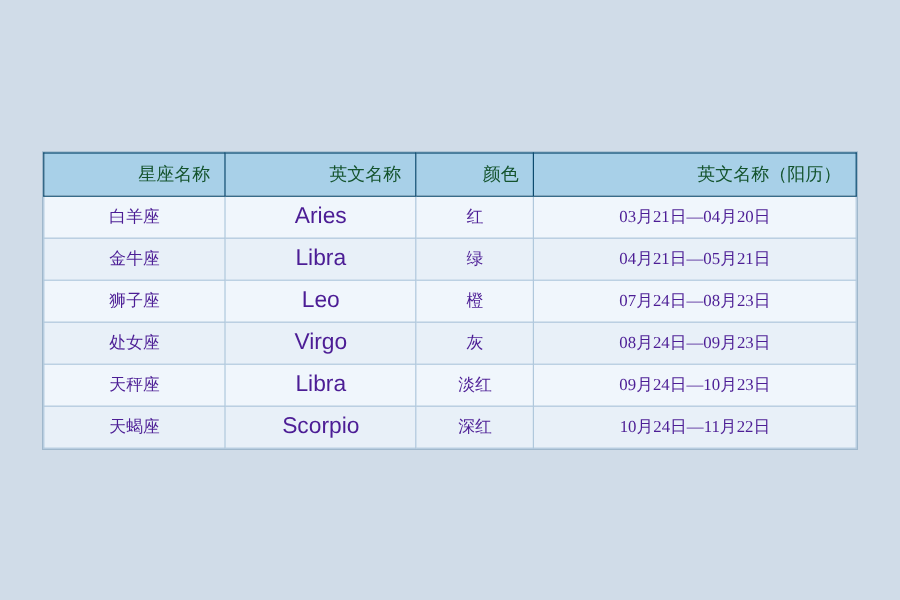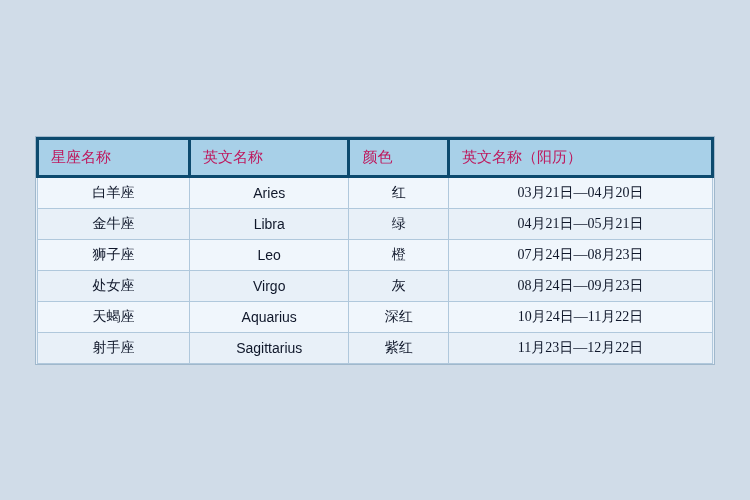--- a/index.html
+++ b/index.html
@@ -27,47 +27,47 @@
     table {
       width: 100%;
       border-collapse: collapse;
     }
 
     thead tr {
       background-color: #a8d0e8;
     }
 
     thead th {
-      border: 3px solid #0c4a6e;
+      border: 1px solid #0c4a6e;
       padding: 8px 12px;
-      text-align: left;
+      text-align: right;
       font-weight: normal;
       font-size: 15px;
-      color: #be185d;
+      color: #14532d;
     }
 
     tbody tr {
       background-color: #f0f6fc;
     }
 
     tbody tr:nth-child(even) {
       background-color: #e8f0f8;
     }
 
     tbody td {
       border: 1px solid #b0c8dc;
       padding: 6px 12px;
       text-align: center;
       font-size: 14px;
-      color: #0f172a;
+      color: #4c1d95;
     }
 
     td.english {
       font-family: Arial, sans-serif;
-      font-size: 14px;
+      font-size: 19px;
     }
   </style>
 </head>
 <body>
 
 <div class="table-container">
   <table>
     <thead>
       <tr>
         <th>星座名称</th>
@@ -95,26 +95,26 @@
           <td>橙</td>
           <td>07月24日—08月23日</td>
         </tr>
         <tr>
           <td>处女座</td>
           <td class="english">Virgo</td>
           <td>灰</td>
           <td>08月24日—09月23日</td>
         </tr>
         <tr>
+          <td>天秤座</td>
+          <td class="english">Libra</td>
+          <td>淡红</td>
+          <td>09月24日—10月23日</td>
+        </tr>
+        <tr>
           <td>天蝎座</td>
-          <td class="english">Aquarius</td>
+          <td class="english">Scorpio</td>
           <td>深红</td>
           <td>10月24日—11月22日</td>
-        </tr>
-        <tr>
-          <td>射手座</td>
-          <td class="english">Sagittarius</td>
-          <td>紫红</td>
-          <td>11月23日—12月22日</td>
         </tr>
       </tbody>
   </table>
 </div>
 
 </body></html>

